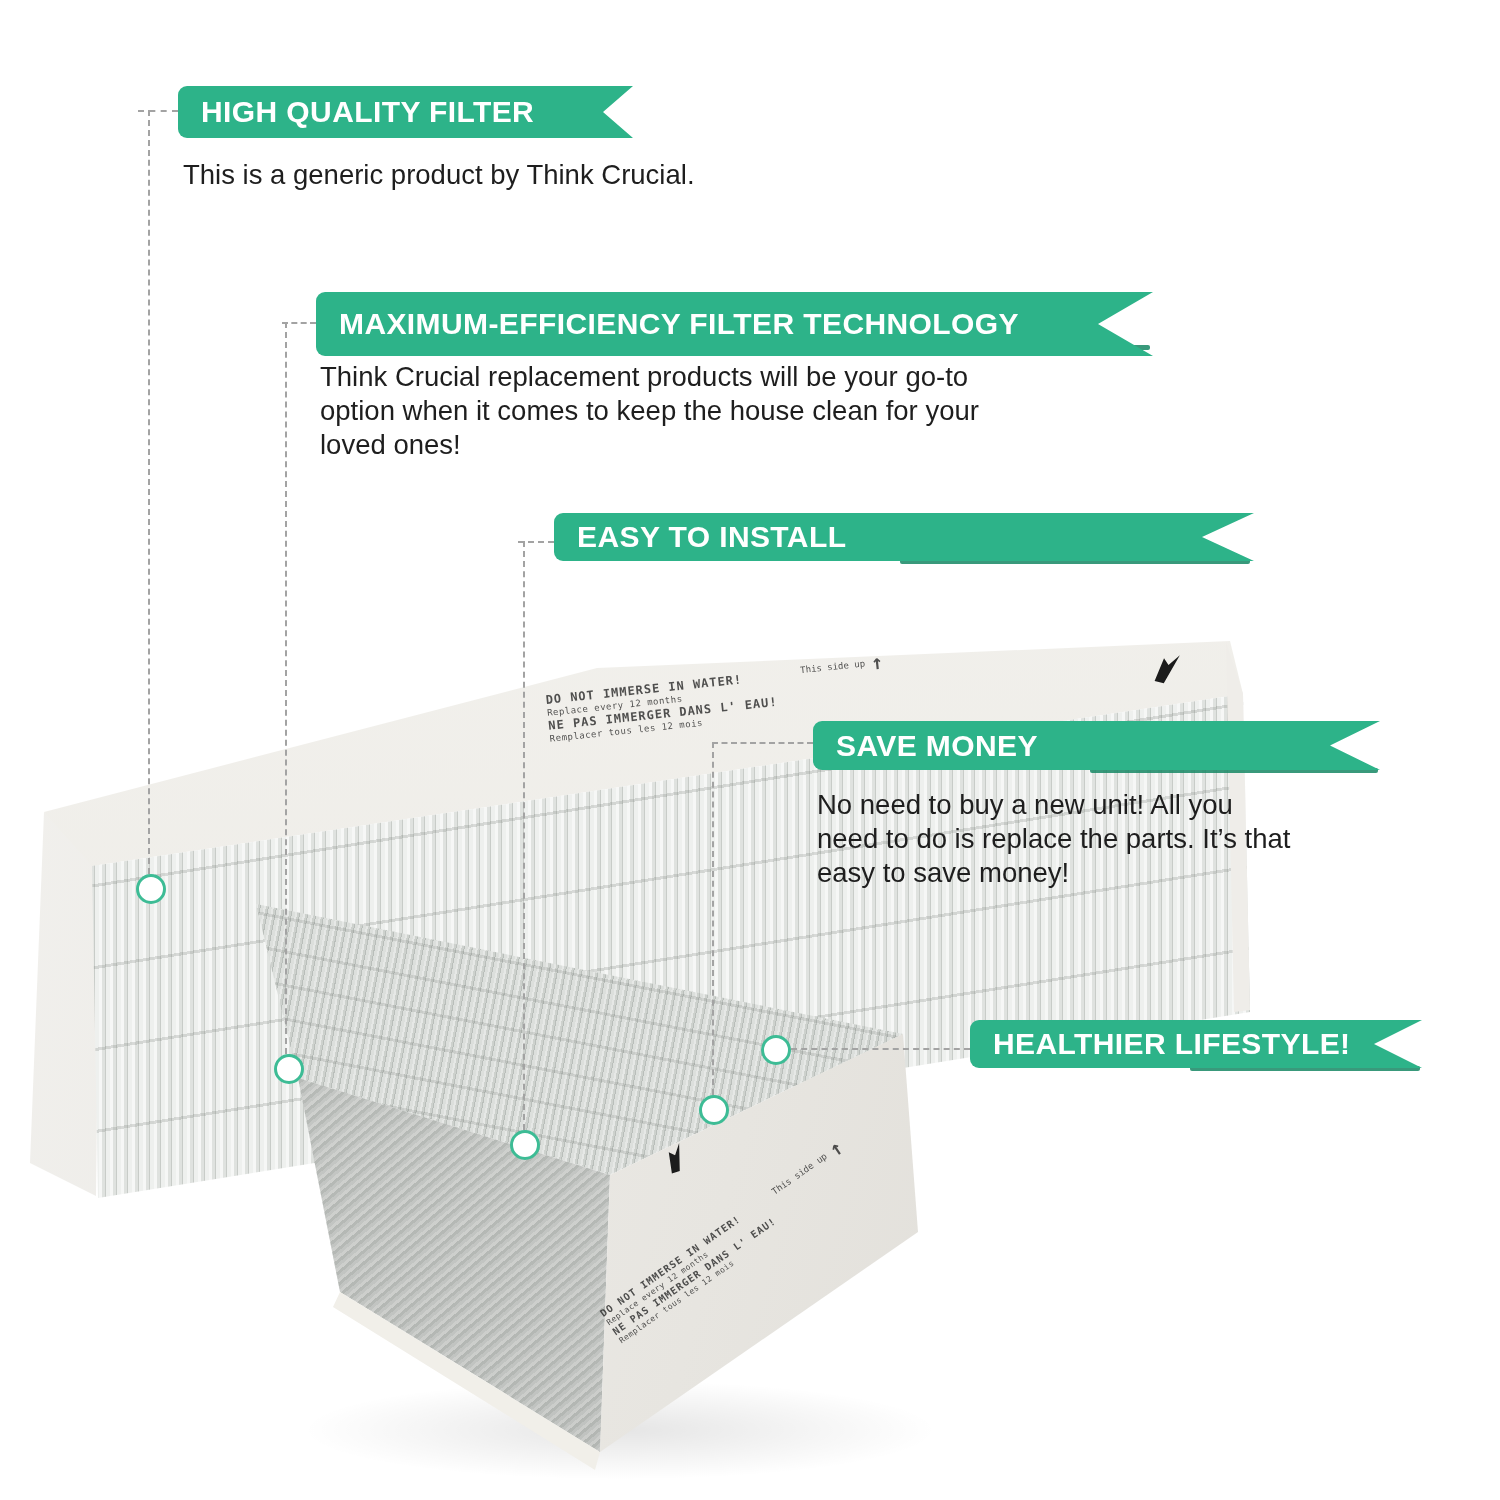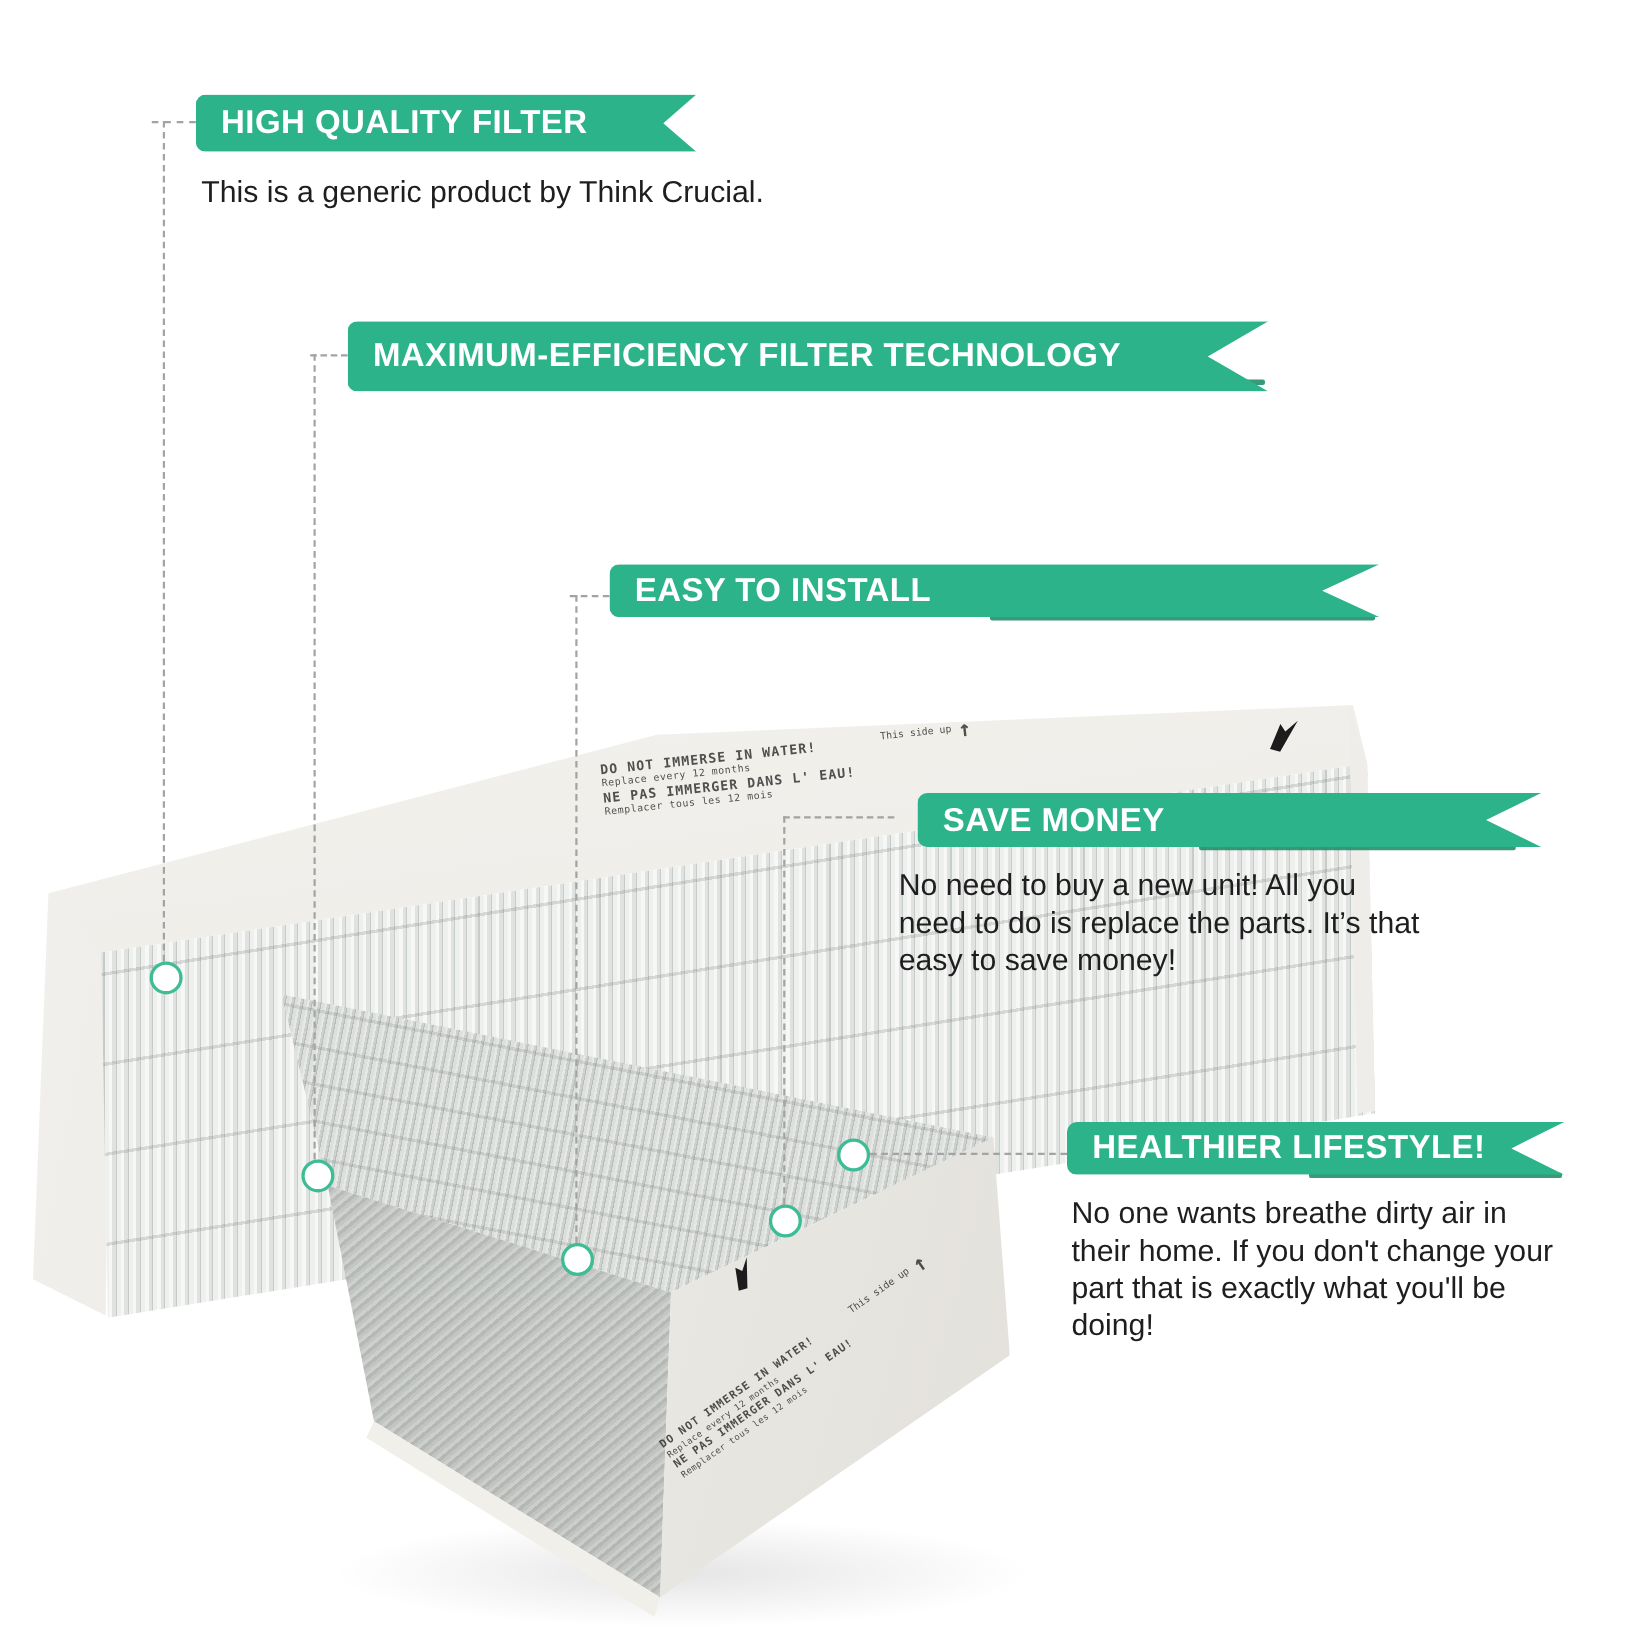--- a/index.html
+++ b/index.html
@@ -69,21 +69,21 @@
   .r1{left:178px;top:86px;width:455px;height:52px;
       clip-path:polygon(0 0,100% 0,calc(100% - 30px) 50%,100% 100%,0 100%);}
   .b1{left:183px;top:158px;}
   .r2{left:316px;top:292px;width:837px;height:64px;
       clip-path:polygon(0 0,100% 0,calc(100% - 55px) 50%,100% 100%,0 100%);}
   .b2{left:320px;top:360px;width:760px;}
   .r3{left:554px;top:513px;width:700px;height:48px;
       clip-path:polygon(0 0,100% 0,calc(100% - 52px) 50%,100% 100%,0 100%);text-align:center;}
   .b3{left:558px;top:579px;width:670px;}
   .r4{left:813px;top:721px;width:567px;height:49px;
-      clip-path:polygon(0 0,100% 0,calc(100% - 50px) 50%,100% 100%,0 100%);margin-left:21px;}
+      clip-path:polygon(0 0,100% 0,calc(100% - 50px) 50%,100% 100%,0 100%);}
   .b4{left:817px;top:788px;width:580px;}
   .r5{left:970px;top:1020px;width:452px;height:48px;
       clip-path:polygon(0 0,100% 0,calc(100% - 48px) 50%,100% 100%,0 100%);}
   .b5{left:974px;top:1086px;width:510px;}
 
   .sh2{left:700px;top:345px;width:450px;height:5px;}
   .sh3{left:900px;top:559px;width:350px;height:5px;}
   .sh4{left:1090px;top:768px;width:288px;height:5px;}
   .sh5{left:1190px;top:1066px;width:230px;height:5px;}
 
@@ -176,33 +176,32 @@
   <div class="rshadow sh5"></div>
 
   <div class="ribbon r1">
     <span>HIGH QUALITY FILTER</span>
   </div>
   <p class="body b1">This is a generic product by Think Crucial.</p>
 
   <div class="ribbon r2">
     <span>MAXIMUM-EFFICIENCY FILTER TECHNOLOGY</span>
   </div>
+  <p class="body b2">Think Crucial replacement products will be your go-to
+option when it comes to keep the house clean for your
+loved ones!</p>
 
   <div class="ribbon r3">
     <span>EASY TO INSTALL</span>
   </div>
 
   <div class="ribbon r4">
     <span>SAVE MONEY</span>
   </div>
   <p class="body b4">No need to buy a new unit! All you
 need to do is replace the parts. It’s that
 easy to save money!</p>
 
   <div class="ribbon r5">
     <span>HEALTHIER LIFESTYLE!</span>
   </div>
-  <p class="body b5">No one wants breathe dirty air in
-their home. If you don't change your
-part that is exactly what you'll be
-doing!</p>
 
 </div>
 
 </body></html>

